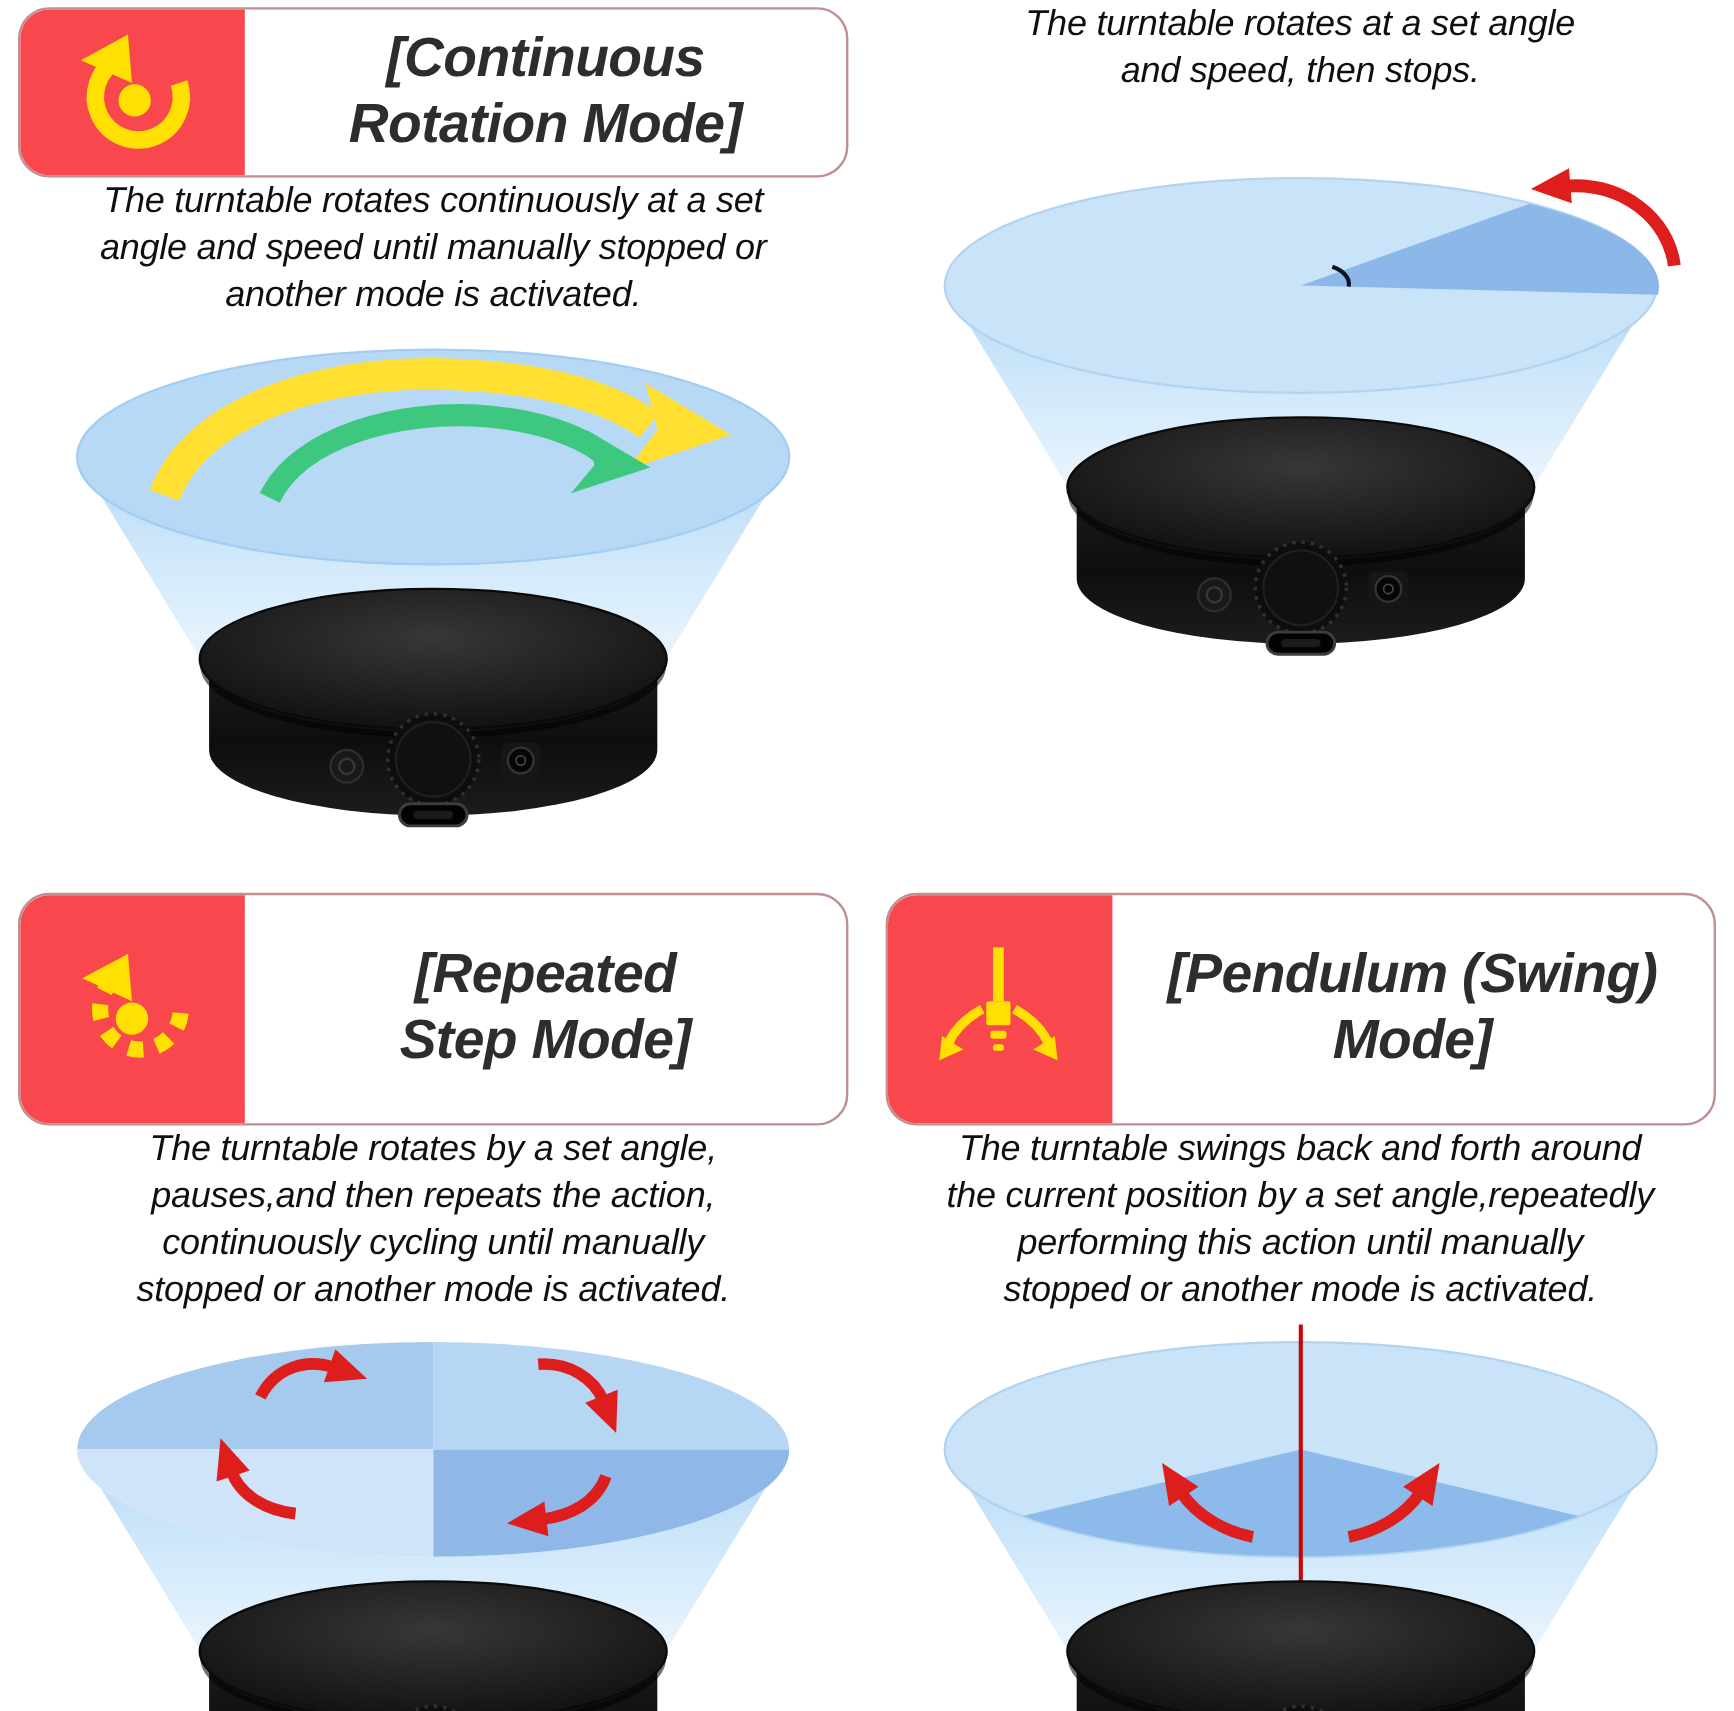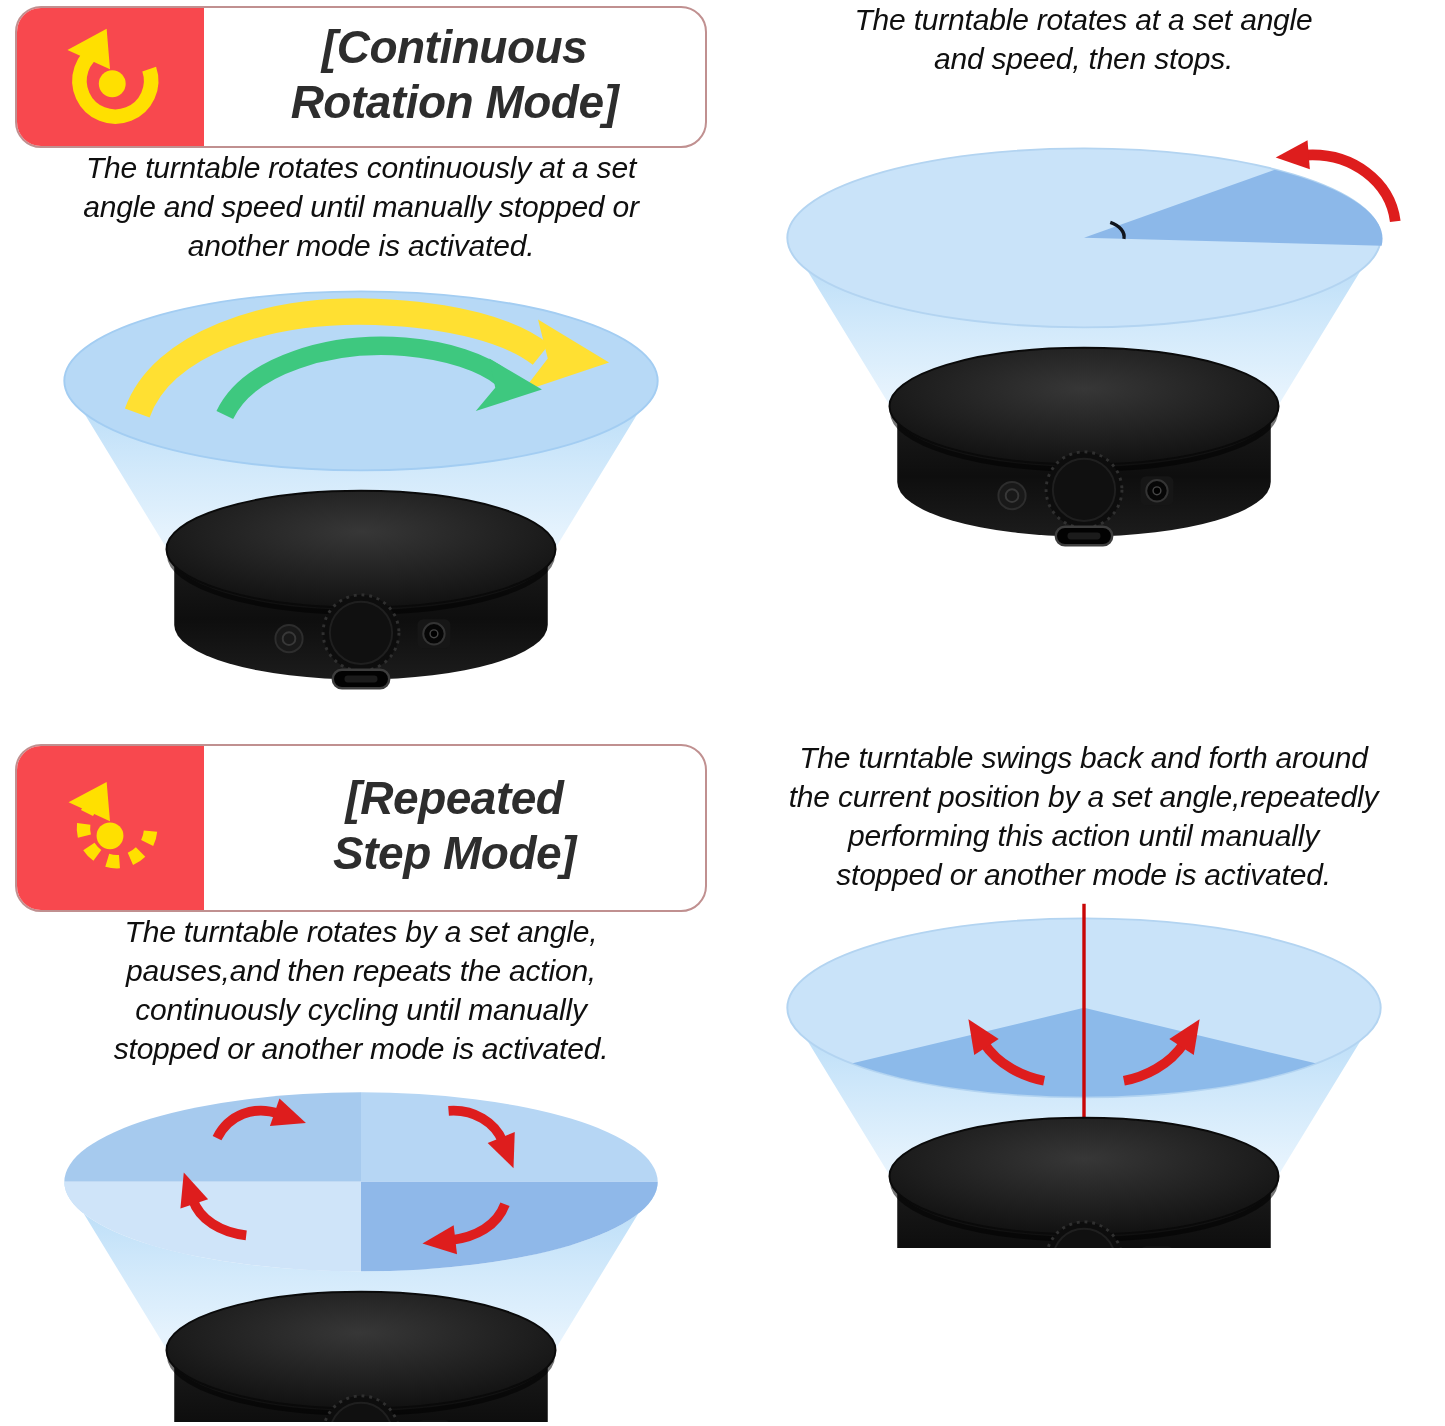--- a/index.html
+++ b/index.html
@@ -13,21 +13,21 @@
     grid-template-columns:722px 723px;
     grid-template-rows:738px 688px;
     font-style:italic;
   }
   .quadrant { display:flex; flex-direction:column; align-items:center; overflow:hidden; }
   .banner {
     width:692px; height:142px; margin-top:6px;
     border:2px solid #c09090; border-radius:26px;
     background:#ffffff; display:flex; overflow:hidden; flex:0 0 auto;
   }
-  .row2 .banner { height:168px; }
+  .row2 .banner { height:194px; }
   .banner-icon-box {
     flex:0 0 189px; margin:-2px 0 -2px -2px;
     background:#f8484e; border-radius:26px 0 0 26px;
     display:flex; align-items:center; justify-content:center;
   }
   .banner-icon-box svg { width:112px; height:112px; }
   .banner-title {
     flex:1; display:flex; align-items:center; justify-content:center;
     text-align:center; white-space:pre-line;
     font-size:46px; font-weight:700; line-height:1.2;
@@ -161,20 +161,36 @@
         <path d="M 182 70 C 194 46 220 36 246 45" stroke="#de1d1d" stroke-width="10" fill="none" marker-end="url(#mkRed)"></path>
         <path d="M 420 42 C 446 40 468 54 476 74" stroke="#de1d1d" stroke-width="10" fill="none" marker-end="url(#mkRed)"></path>
         <path d="M 478 138 C 470 160 448 172 422 175" stroke="#de1d1d" stroke-width="10" fill="none" marker-end="url(#mkRed)"></path>
         <path d="M 212 170 C 186 167 164 154 157 133" stroke="#de1d1d" stroke-width="10" fill="none" marker-end="url(#mkRed)"></path>
         <use href="#tt-device"></use>
       </svg>
     </div>
   </section>
 
   <section class="quadrant row2 q4">
+    <div class="banner">
+      <div class="banner-icon-box">
+        <svg viewBox="0 0 100 100">
+          <rect x="46" y="4" width="8" height="40" fill="#ffe000"></rect>
+          <rect x="41" y="44" width="18" height="18" rx="2" fill="#ffe000"></rect>
+          <rect x="44" y="66" width="12" height="6" rx="2" fill="#ffe000"></rect>
+          <rect x="46" y="76" width="8" height="5" rx="2" fill="#ffe000"></rect>
+          <path d="M 38 50 C 27 56 18 64 13 75" stroke="#ffe000" stroke-width="7" fill="none"></path>
+          <polygon points="6,88 8,70 24,80" fill="#ffe000"></polygon>
+          <path d="M 62 50 C 73 56 82 64 87 75" stroke="#ffe000" stroke-width="7" fill="none"></path>
+          <polygon points="94,88 92,70 76,80" fill="#ffe000"></polygon>
+        </svg>
+      </div>
+      <div class="banner-title">[Pendulum (Swing)
+Mode]</div>
+    </div>
     <p class="description">The turntable swings back and forth around
 the current position by a set angle,repeatedly
 performing this action until manually
 stopped or another mode is activated.</p>
     <div class="illustration">
       <svg class="illu" viewBox="0 0 660 440">
         <use href="#tt-cone"></use>
         <ellipse cx="330" cy="115" rx="305" ry="92" fill="#c9e3f9" stroke="#b3d4f1" stroke-width="2"></ellipse>
         <path d="M 330 115 L 92 172 A 305 92 0 0 0 568 172 Z" fill="#8cbaea"></path>
         <line x1="330" y1="8" x2="330" y2="240" stroke="#c90606" stroke-width="3.5"></line>

